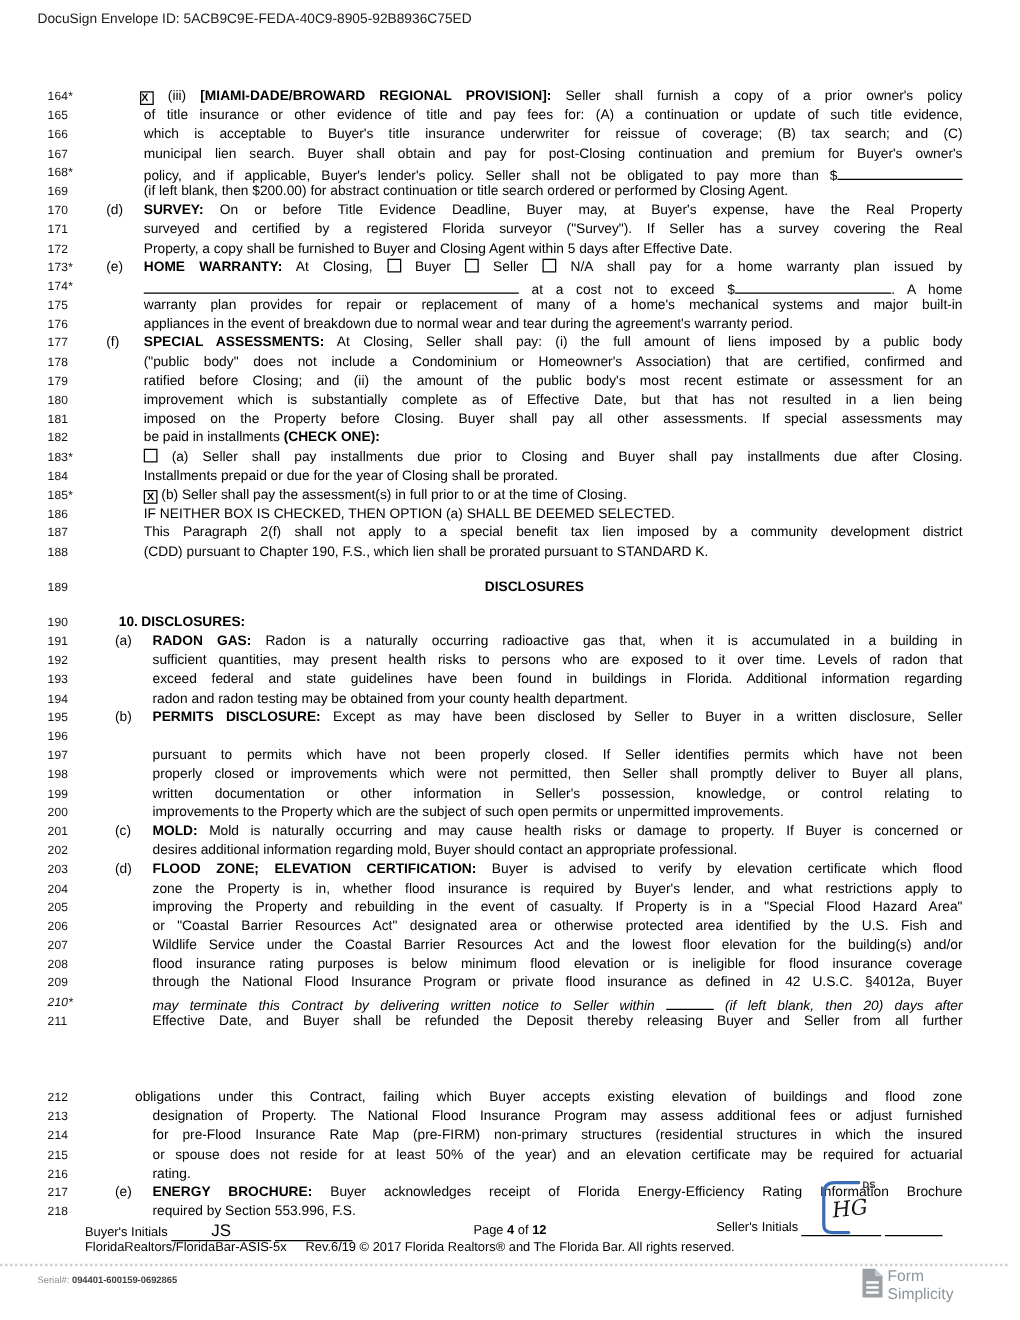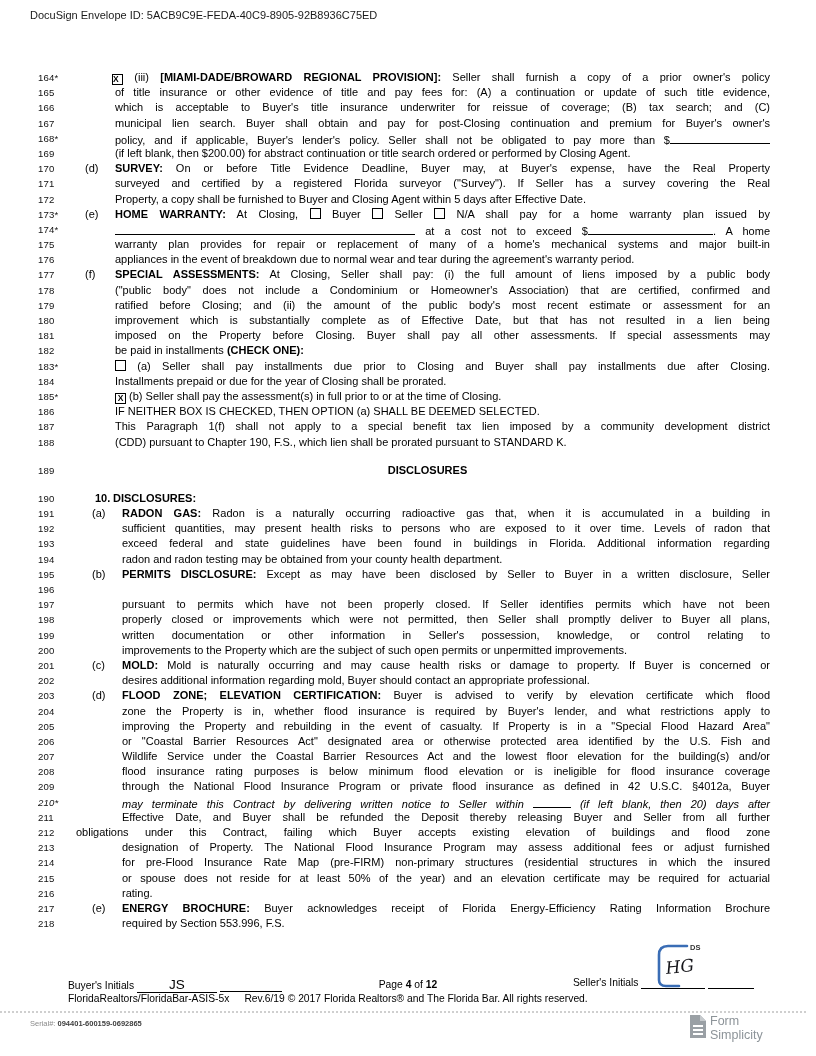--- a/index.html
+++ b/index.html
@@ -60,21 +60,21 @@
       <div class="l j" style="padding-left: 85px;"><span class="num">177</span><span class="lt" style="width: 30px;">(f)</span><span class="b">SPECIAL ASSESSMENTS:</span><span> At Closing, Seller shall pay: (i) the full amount of liens imposed by a public body</span></div>
       <div class="l j" style="padding-left: 115px;"><span class="num">178</span><span>("public body" does not include a Condominium or Homeowner's Association) that are certified, confirmed and</span></div>
       <div class="l j" style="padding-left: 115px;"><span class="num">179</span><span>ratified before Closing; and (ii) the amount of the public body's most recent estimate or assessment for an</span></div>
       <div class="l j" style="padding-left: 115px;"><span class="num">180</span><span>improvement which is substantially complete as of Effective Date, but that has not resulted in a lien being</span></div>
       <div class="l j" style="padding-left: 115px;"><span class="num">181</span><span>imposed on the Property before Closing. Buyer shall pay all other assessments. If special assessments may</span></div>
       <div class="l " style="padding-left: 115px;"><span class="num">182</span><span>be paid in installments </span><span class="b">(CHECK ONE):</span></div>
       <div class="l j" style="padding-left: 115px;"><span class="num">183*</span><span class="cb"></span><span> (a) Seller shall pay installments due prior to Closing and Buyer shall pay installments due after Closing.</span></div>
       <div class="l " style="padding-left: 115px;"><span class="num">184</span><span>Installments prepaid or due for the year of Closing shall be prorated.</span></div>
       <div class="l " style="padding-left: 115px;"><span class="num">185*</span><span class="cb">X</span><span> (b) Seller shall pay the assessment(s) in full prior to or at the time of Closing.</span></div>
       <div class="l " style="padding-left: 115px;"><span class="num">186</span><span>IF NEITHER BOX IS CHECKED, THEN OPTION (a) SHALL BE DEEMED SELECTED.</span></div>
-      <div class="l j" style="padding-left: 115px;"><span class="num">187</span><span>This Paragraph 1(f) shall not apply to a special benefit tax lien imposed by a community development district</span></div>
+      <div class="l j" style="padding-left: 115px;"><span class="num">187</span><span>This Paragraph 2(f) shall not apply to a special benefit tax lien imposed by a community development district</span></div>
       <div class="l " style="padding-left: 115px;"><span class="num">188</span><span>(CDD) pursuant to Chapter 190, F.S., which lien shall be prorated pursuant to STANDARD K.</span></div>
       <div class="l c" style="padding-left: 85px; margin-top: 13px;"><span class="num">189</span><span class="b">DISCLOSURES</span></div>
       <div class="l " style="padding-left: 95px; margin-top: 13px;"><span class="num">190</span><span class="lt b" style="width: 18px;">10.</span><span class="b">DISCLOSURES:</span></div>
       <div class="l j" style="padding-left: 92px;"><span class="num">191</span><span class="lt" style="width: 30px;">(a)</span><span class="b">RADON GAS:</span><span> Radon is a naturally occurring radioactive gas that, when it is accumulated in a building in</span></div>
       <div class="l j" style="padding-left: 122px;"><span class="num">192</span><span>sufficient quantities, may present health risks to persons who are exposed to it over time. Levels of radon that</span></div>
       <div class="l j" style="padding-left: 122px;"><span class="num">193</span><span>exceed federal and state guidelines have been found in buildings in Florida. Additional information regarding</span></div>
       <div class="l " style="padding-left: 122px;"><span class="num">194</span><span>radon and radon testing may be obtained from your county health department.</span></div>
       <div class="l j" style="padding-left: 92px;"><span class="num">195</span><span class="lt" style="width: 30px;">(b)</span><span class="b">PERMITS DISCLOSURE:</span><span> Except as may have been disclosed by Seller to Buyer in a written disclosure, Seller</span></div>
       <div class="l j" style="padding-left: 122px;"><span class="num">196</span></div>
       <div class="l j" style="padding-left: 122px;"><span class="num">197</span><span>pursuant to permits which have not been properly closed. If Seller identifies permits which have not been</span></div>
@@ -85,21 +85,21 @@
       <div class="l " style="padding-left: 122px;"><span class="num">202</span><span>desires additional information regarding mold, Buyer should contact an appropriate professional.</span></div>
       <div class="l j" style="padding-left: 92px;"><span class="num">203</span><span class="lt" style="width: 30px;">(d)</span><span class="b">FLOOD ZONE; ELEVATION CERTIFICATION:</span><span> Buyer is advised to verify by elevation certificate which flood</span></div>
       <div class="l j" style="padding-left: 122px;"><span class="num">204</span><span>zone the Property is in, whether flood insurance is required by Buyer's lender, and what restrictions apply to</span></div>
       <div class="l j" style="padding-left: 122px;"><span class="num">205</span><span>improving the Property and rebuilding in the event of casualty. If Property is in a "Special Flood Hazard Area"</span></div>
       <div class="l j" style="padding-left: 122px;"><span class="num">206</span><span>or "Coastal Barrier Resources Act" designated area or otherwise protected area identified by the U.S. Fish and</span></div>
       <div class="l j" style="padding-left: 122px;"><span class="num">207</span><span>Wildlife Service under the Coastal Barrier Resources Act and the lowest floor elevation for the building(s) and/or</span></div>
       <div class="l j" style="padding-left: 122px;"><span class="num">208</span><span>flood insurance rating purposes is below minimum flood elevation or is ineligible for flood insurance coverage</span></div>
       <div class="l j" style="padding-left: 122px;"><span class="num">209</span><span>through the National Flood Insurance Program or private flood insurance as defined in 42 U.S.C. §4012a, Buyer</span></div>
       <div class="l j" style="padding-left: 122px; font-style: italic;"><span class="num">210*</span><span>may terminate this Contract by delivering written notice to Seller within </span><span class="bl" style="width: 38px;"></span><span> (if left blank, then 20) days after</span></div>
       <div class="l j" style="padding-left: 122px;"><span class="num">211</span><span>Effective Date, and Buyer shall be refunded the Deposit thereby releasing Buyer and Seller from all further</span></div>
-      <div class="l j" style="padding-left: 76px;"><span class="num">212</span><span>obligations under this Contract, failing which Buyer accepts existing elevation of buildings and flood zone</span></div>
+      <div class="l j" style="padding-left: 108px; margin-top: 46px;"><span class="num">212</span><span>obligations under this Contract, failing which Buyer accepts existing elevation of buildings and flood zone</span></div>
       <div class="l j" style="padding-left: 122px;"><span class="num">213</span><span>designation of Property. The National Flood Insurance Program may assess additional fees or adjust furnished</span></div>
       <div class="l j" style="padding-left: 122px;"><span class="num">214</span><span>for pre-Flood Insurance Rate Map (pre-FIRM) non-primary structures (residential structures in which the insured</span></div>
       <div class="l j" style="padding-left: 122px;"><span class="num">215</span><span>or spouse does not reside for at least 50% of the year) and an elevation certificate may be required for actuarial</span></div>
       <div class="l " style="padding-left: 122px;"><span class="num">216</span><span>rating.</span></div>
       <div class="l j" style="padding-left: 92px;"><span class="num">217</span><span class="lt" style="width: 30px;">(e)</span><span class="b">ENERGY BROCHURE:</span><span> Buyer acknowledges receipt of Florida Energy-Efficiency Rating Information Brochure</span></div>
       <div class="l " style="padding-left: 122px;"><span class="num">218</span><span>required by Section 553.996, F.S.</span></div>
     </div>
 
   <div class="f-left">
     <span>Buyer's Initials</span>

